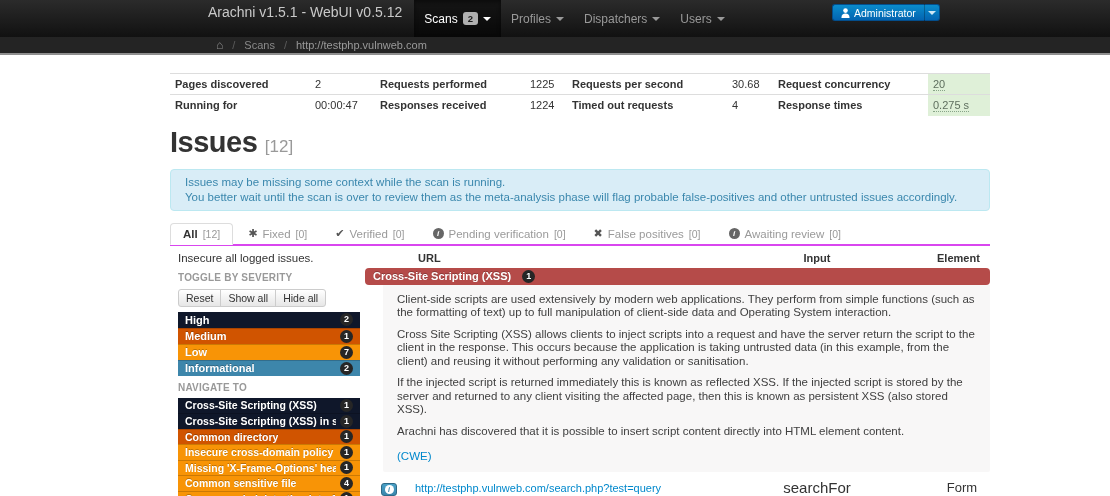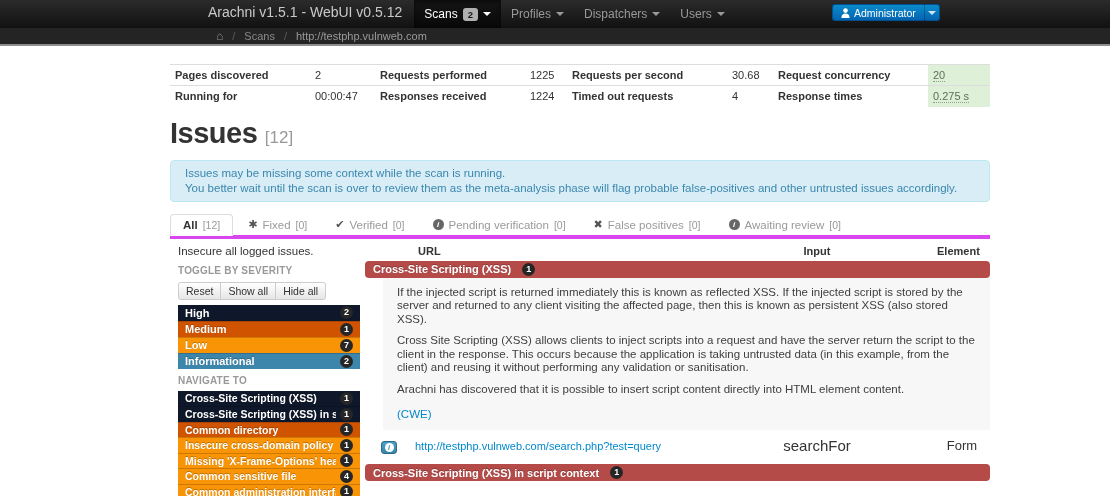--- a/index.html
+++ b/index.html
@@ -1,20 +1,20 @@
 <!DOCTYPE html>
 <html><head>
 <meta charset="utf-8">
 <style>
   * { margin:0; padding:0; box-sizing:border-box; }
   html,body { width:1110px; height:496px; overflow:hidden; background:#fff;
     font-family:"Liberation Sans","DejaVu Sans",sans-serif; color:#333; }
 
   
-  .navbar { height:28px; background:linear-gradient(#2b2b2b,#111); display:flex; align-items:stretch; position:relative; }
+  .navbar { height:37px; background:linear-gradient(#2b2b2b,#111); display:flex; align-items:stretch; position:relative; }
   .navbar-inner { margin-left:170px; display:flex; align-items:stretch; }
   .brand { color:#c9c9c9; font-size:14px; line-height:25px; padding:0 12px 0 38px; white-space:nowrap; }
   .nav-item { display:flex; align-items:center; gap:5px; padding:0 10px; color:#999; font-size:12px; cursor:pointer; }
   .nav-item.active { background:rgba(0,0,0,0.5); color:#fff; box-shadow:inset 0 2px 4px rgba(0,0,0,.5); }
   .nav-badge { background:#b0b0b0; color:#1a1a1a; font-size:9.5px; font-weight:bold; padding:1px 5px; border-radius:3px; line-height:11px; }
   .caret { width:0; height:0; border-left:4px solid transparent; border-right:4px solid transparent; border-top:4px solid #999; display:inline-block; }
   .nav-item.active .caret { border-top-color:#fff; }
   .user-btn-group { position:absolute; left:832px; top:4px; height:17px; display:flex; }
   .user-btn { background:linear-gradient(#0a8ccb,#0364b1); border:1px solid #034e8c; border-right:none; border-radius:3px 0 0 3px;
     color:#fff; font-size:10.5px; font-weight:normal; display:flex; align-items:center; gap:4px; padding:0 8px; cursor:pointer; }
@@ -42,21 +42,21 @@
 
   
   h1.issues-h { font-size:29px; font-weight:bold; color:#333; margin:10px 0 10px 0; letter-spacing:-0.5px; }
   h1.issues-h small { font-size:17px; font-weight:normal; color:#999; letter-spacing:0; }
 
   
   .alert-info { background:#d9edf7; border:1px solid #bce8f1; border-radius:4px; color:#3a87ad;
     font-size:11.5px; line-height:15px; padding:5px 14px; margin-bottom:12px; }
 
   
-  .tabs { list-style:none; display:flex; border-bottom:4px solid #d946ef; }
+  .tabs { list-style:none; display:flex; border-bottom:2px solid #d946ef; }
   .tabs li { margin-right:2px; margin-bottom:-1px; }
   .tabs a { display:flex; align-items:center; gap:5px; padding:4px 12px; font-size:11.5px; color:#9a9a9a;
     text-decoration:none; border:1px solid transparent; border-radius:4px 4px 0 0; cursor:pointer; }
   .tabs li.active a { background:#fff; border-color:#ddd; border-bottom-color:#fff; color:#333; }
   .tabs li.active .t-label { font-weight:bold; }
   .t-count { color:#999; font-size:10.5px; }
   .t-ico { color:#555; font-size:11px; line-height:1; }
   .ico-circle { display:inline-flex; width:11px; height:11px; border-radius:50%; background:#666; color:#fff;
     font-size:8px; font-weight:bold; align-items:center; justify-content:center; font-style:italic; }
 
@@ -311,22 +311,23 @@
         <div class="th-url">URL</div>
         <div class="th-input">Input</div>
         <div class="th-el">Element</div>
       </div>
 
       <div class="sec-header">
         <span>Cross-Site Scripting (XSS)</span>
         <span class="cnt-badge">1</span>
       </div>
       <div class="sec-body">
+        <p>Client-side scripts are used extensively by modern web applications. They perform from simple functions (such as the formatting of text) up to full manipulation of client-side data and Operating System interaction.</p>
+        <p>Cross Site Scripting (XSS) allows clients to inject scripts into a request and have the server return the script to the client in the response. This occurs because the application is taking untrusted data (in this example, from the client) and reusing it without performing any validation or sanitisation.</p>
         <p>If the injected script is returned immediately this is known as reflected XSS. If the injected script is stored by the server and returned to any client visiting the affected page, then this is known as persistent XSS (also stored XSS).</p>
-        <p>Cross Site Scripting (XSS) allows clients to inject scripts into a request and have the server return the script to the client in the response. This occurs because the application is taking untrusted data (in this example, from the client) and reusing it without performing any validation or sanitisation.</p>
         <p>Arachni has discovered that it is possible to insert script content directly into HTML element content.</p>
         <a class="cwe-link">(CWE)</a>
       </div>
       <div class="issue-row">
         <div class="cell-icon">
           <span class="info-btn">
             <span class="ico-circle">i</span>
           </span>
         </div>
         <div><a class="url-link">http://testphp.vulnweb.com/search.php?test=query</a></div>

